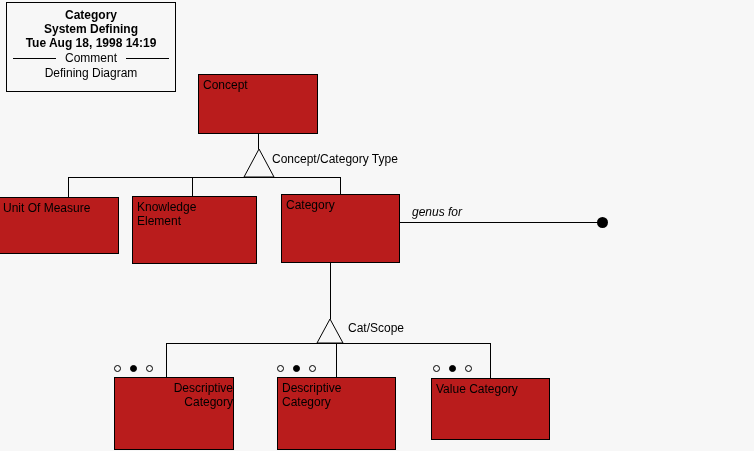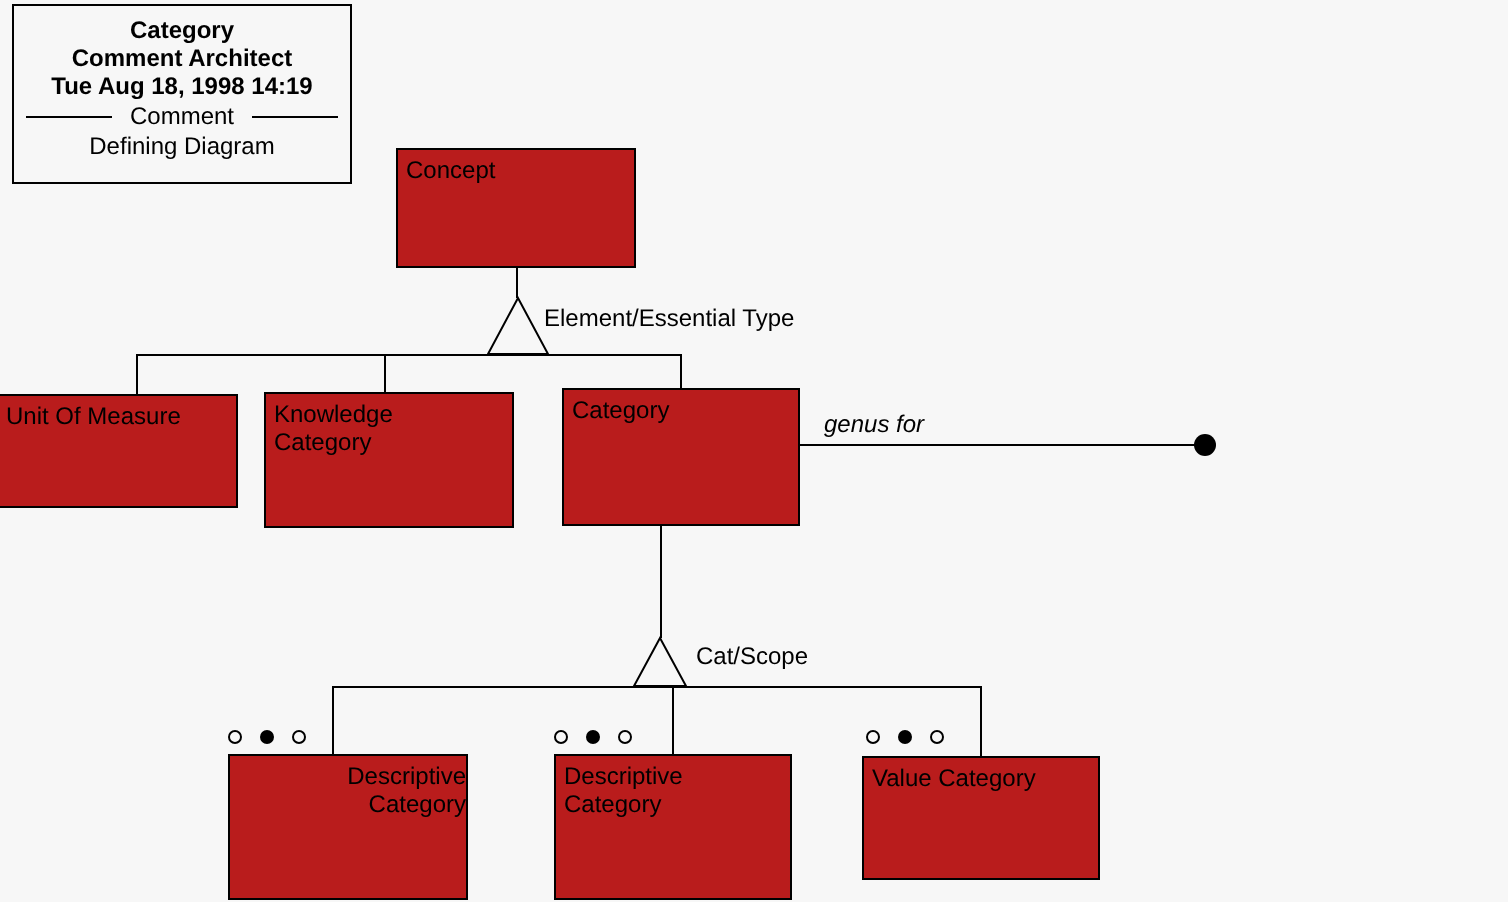--- a/index.html
+++ b/index.html
@@ -104,49 +104,49 @@
     background: #000000;
   }
 </style>
 </head>
 <body>
 
 <div id="canvas">
 
   <div class="titleblock" style="left:6px; top:2px; width:170px; height:90px;">
     <div class="title-line" style="margin-top:5px;">Category</div>
-    <div class="title-line">Comment Architect</div>
+    <div class="title-line">System Defining</div>
     <div class="title-line">Tue Aug 18, 1998  14:19</div>
     <div class="comment-rule">
       <span class="hr"></span>
       <span class="lbl">Comment</span>
       <span class="hr"></span>
     </div>
     <div class="comment-body">Defining Diagram</div>
   </div>
 
   <div class="box" style="left:198px; top:74px; width:120px; height:60px;">Concept</div>
 
   <div class="vline" style="left:258px; top:134px; height:15px;"></div>
 
   <svg class="tri" style="left:243px; top:148px;" width="32" height="30" viewBox="0 0 32 30">
     <polygon points="16,1 1,29 31,29" fill="#f7f7f7" stroke="#000000" stroke-width="1"></polygon>
   </svg>
-  <div class="edge-label" style="left:272px; top:152px;">Element/Essential Type</div>
+  <div class="edge-label" style="left:272px; top:152px;">Concept/Category Type</div>
 
   <div class="hline" style="left:68px; top:177px; width:273px;"></div>
 
   <div class="vline" style="left:68px; top:177px; height:20px;"></div>
   <div class="vline" style="left:192px; top:177px; height:19px;"></div>
   <div class="vline" style="left:340px; top:177px; height:17px;"></div>
 
   <div class="box" style="left:-2px; top:197px; width:121px; height:57px;">Unit Of Measure</div>
 
   <div class="box" style="left:132px; top:196px; width:125px; height:68px;">Knowledge
-Category</div>
+Element</div>
 
   <div class="box" style="left:281px; top:194px; width:119px; height:69px;">Category</div>
 
   <div class="hline" style="left:400px; top:222px; width:203px;"></div>
   <div class="edge-label italic" style="left:412px; top:205px;">genus for</div>
   <div class="dot" style="left:597px; top:217px;"></div>
 
 
   <div class="vline" style="left:330px; top:263px; height:56px;"></div>
 

